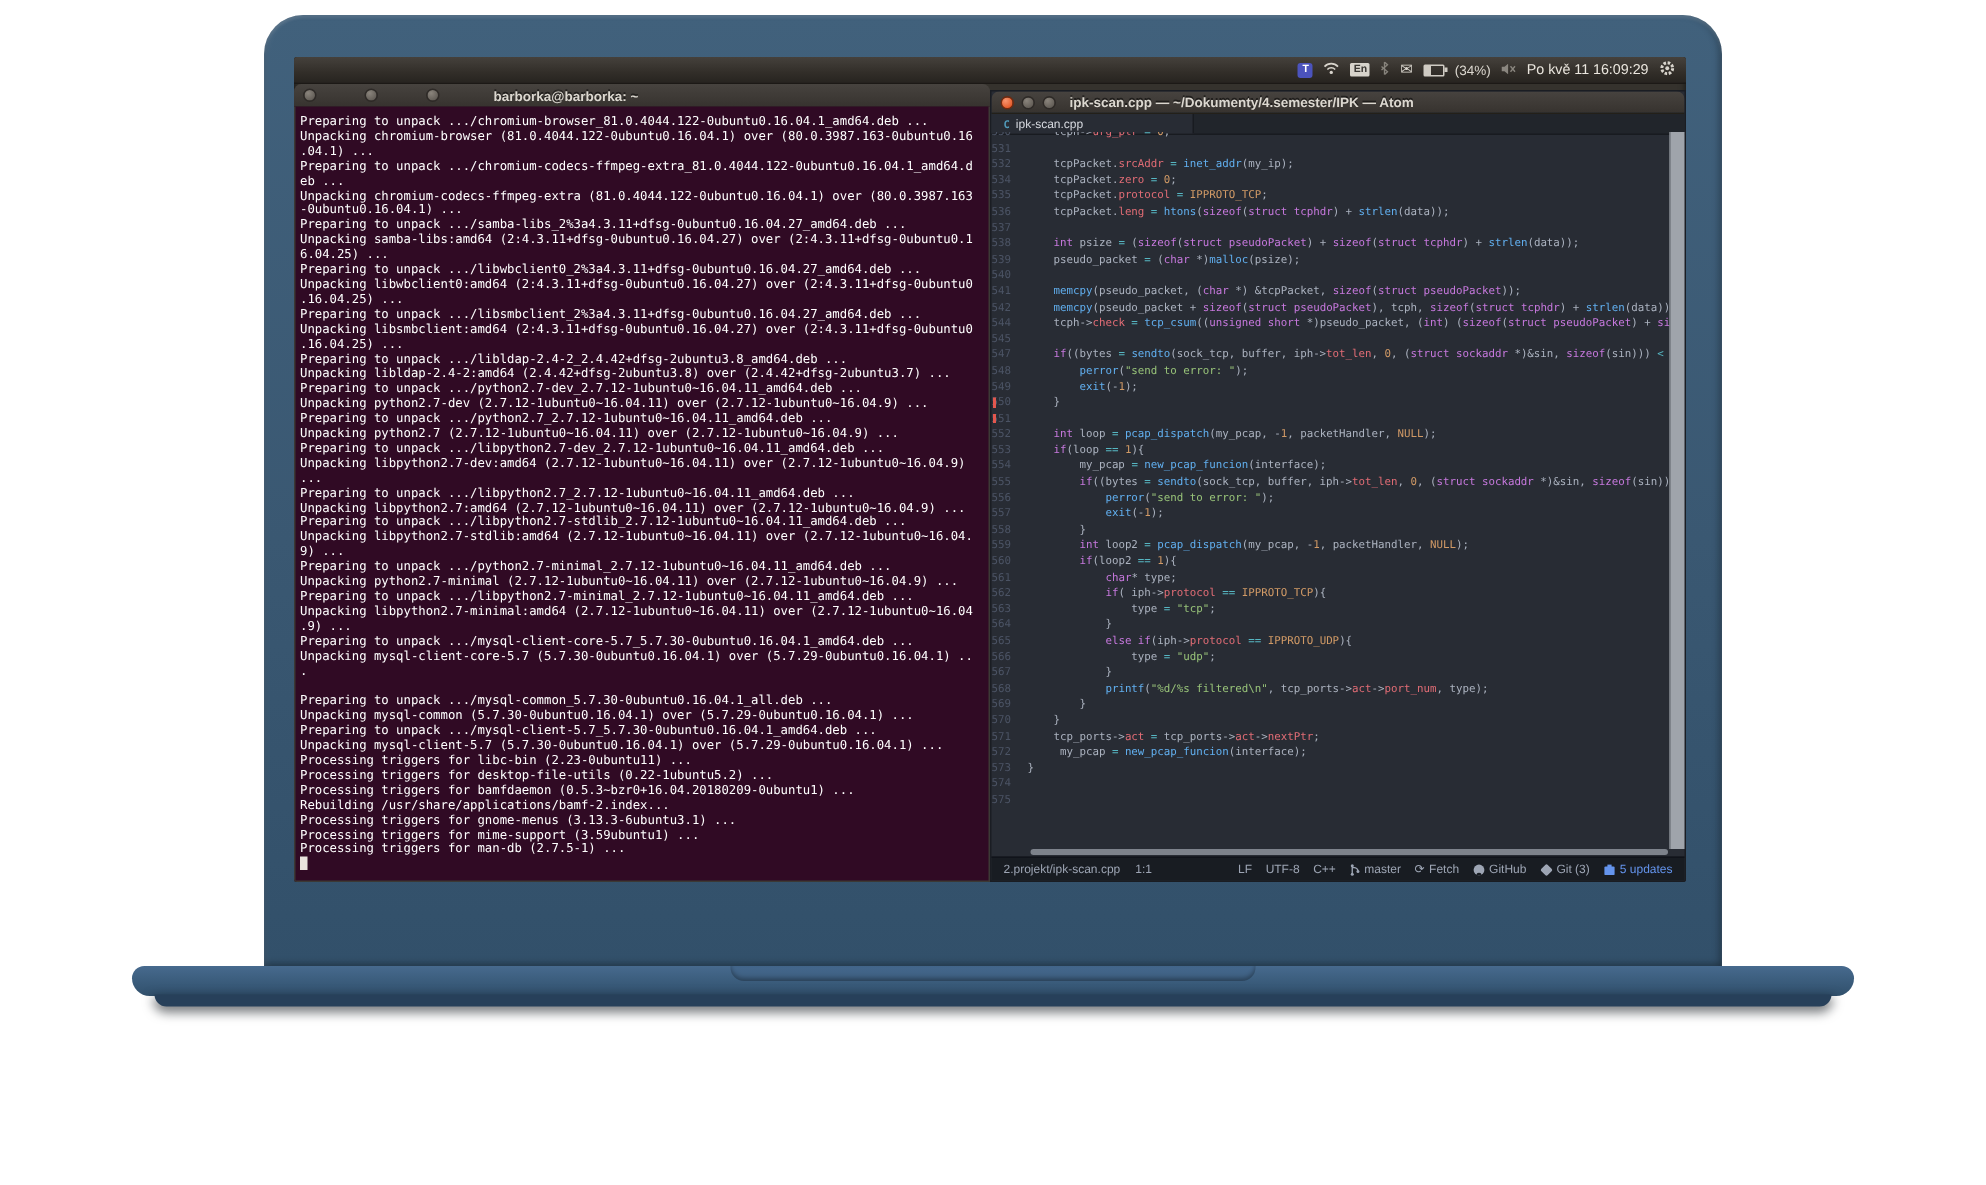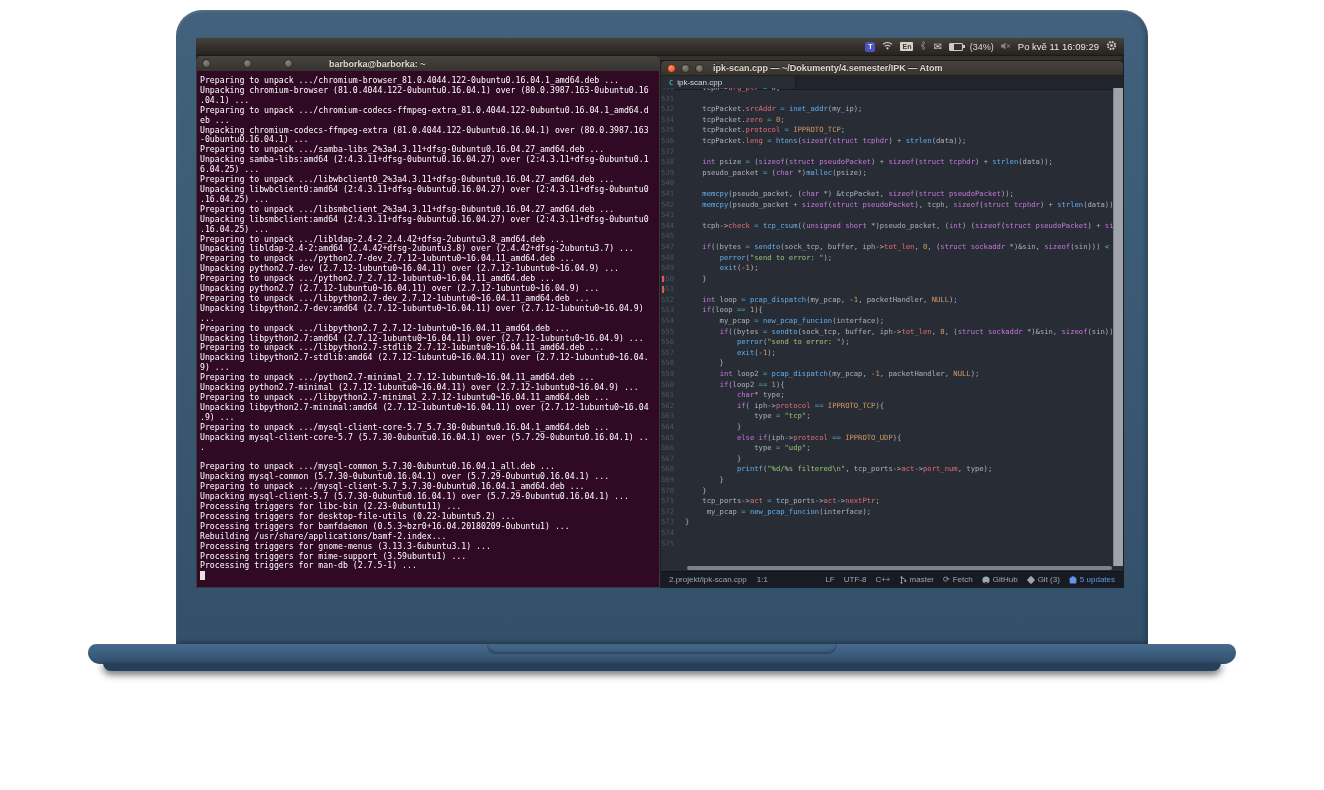--- a/index.html
+++ b/index.html
@@ -164,21 +164,20 @@
           <div class="cl"><span class="g">532</span><span class="code"><span class="t-d">    tcpPacket.</span><span class="t-c">srcAddr</span><span class="t-o"> = </span><span class="t-f">inet_addr</span><span class="t-d">(my_ip);</span></span></div>
           <div class="cl"><span class="g">534</span><span class="code"><span class="t-d">    tcpPacket.</span><span class="t-c">zero</span><span class="t-o"> = </span><span class="t-p">0</span><span class="t-d">;</span></span></div>
           <div class="cl"><span class="g">535</span><span class="code"><span class="t-d">    tcpPacket.</span><span class="t-c">protocol</span><span class="t-o"> = </span><span class="t-p">IPPROTO_TCP</span><span class="t-d">;</span></span></div>
           <div class="cl"><span class="g">536</span><span class="code"><span class="t-d">    tcpPacket.</span><span class="t-c">leng</span><span class="t-o"> = </span><span class="t-f">htons</span><span class="t-d">(</span><span class="t-k">sizeof</span><span class="t-d">(</span><span class="t-k">struct</span><span class="t-d"> </span><span class="t-k">tcphdr</span><span class="t-d">) + </span><span class="t-f">strlen</span><span class="t-d">(data));</span></span></div>
           <div class="cl"><span class="g">537</span><span class="code"><span class="t-d"></span></span></div>
           <div class="cl"><span class="g">538</span><span class="code"><span class="t-d">    </span><span class="t-k">int</span><span class="t-d"> psize </span><span class="t-o">=</span><span class="t-d"> (</span><span class="t-k">sizeof</span><span class="t-d">(</span><span class="t-k">struct</span><span class="t-d"> </span><span class="t-k">pseudoPacket</span><span class="t-d">) + </span><span class="t-k">sizeof</span><span class="t-d">(</span><span class="t-k">struct</span><span class="t-d"> </span><span class="t-k">tcphdr</span><span class="t-d">) + </span><span class="t-f">strlen</span><span class="t-d">(data));</span></span></div>
           <div class="cl"><span class="g">539</span><span class="code"><span class="t-d">    pseudo_packet </span><span class="t-o">=</span><span class="t-d"> (</span><span class="t-k">char</span><span class="t-d"> *)</span><span class="t-f">malloc</span><span class="t-d">(psize);</span></span></div>
           <div class="cl"><span class="g">540</span><span class="code"><span class="t-d"></span></span></div>
           <div class="cl"><span class="g">541</span><span class="code"><span class="t-d">    </span><span class="t-f">memcpy</span><span class="t-d">(pseudo_packet, (</span><span class="t-k">char</span><span class="t-d"> *) &amp;tcpPacket, </span><span class="t-k">sizeof</span><span class="t-d">(</span><span class="t-k">struct</span><span class="t-d"> </span><span class="t-k">pseudoPacket</span><span class="t-d">));</span></span></div>
           <div class="cl"><span class="g">542</span><span class="code"><span class="t-d">    </span><span class="t-f">memcpy</span><span class="t-d">(pseudo_packet + </span><span class="t-k">sizeof</span><span class="t-d">(</span><span class="t-k">struct</span><span class="t-d"> </span><span class="t-k">pseudoPacket</span><span class="t-d">), tcph, </span><span class="t-k">sizeof</span><span class="t-d">(</span><span class="t-k">struct</span><span class="t-d"> </span><span class="t-k">tcphdr</span><span class="t-d">) + </span><span class="t-f">strlen</span><span class="t-d">(data));</span></span></div>
-          <div class="cl"><span class="g">543</span><span class="code"><span class="t-d"></span></span></div>
           <div class="cl"><span class="g">544</span><span class="code"><span class="t-d">    tcph-&gt;</span><span class="t-c">check</span><span class="t-o"> = </span><span class="t-f">tcp_csum</span><span class="t-d">((</span><span class="t-k">unsigned short</span><span class="t-d"> *)pseudo_packet, (</span><span class="t-k">int</span><span class="t-d">) (</span><span class="t-k">sizeof</span><span class="t-d">(</span><span class="t-k">struct</span><span class="t-d"> </span><span class="t-k">pseudoPacket</span><span class="t-d">) + </span><span class="t-k">sizeo</span></span></div>
           <div class="cl"><span class="g">545</span><span class="code"><span class="t-d"></span></span></div>
           <div class="cl"><span class="g">547</span><span class="code"><span class="t-d">    </span><span class="t-k">if</span><span class="t-d">((bytes </span><span class="t-o">=</span><span class="t-d"> </span><span class="t-f">sendto</span><span class="t-d">(sock_tcp, buffer, iph-&gt;</span><span class="t-c">tot_len</span><span class="t-d">, </span><span class="t-p">0</span><span class="t-d">, (</span><span class="t-k">struct</span><span class="t-d"> </span><span class="t-k">sockaddr</span><span class="t-d"> *)&amp;sin, </span><span class="t-k">sizeof</span><span class="t-d">(sin))) </span><span class="t-o">&lt;</span><span class="t-d"> </span><span class="t-p">0</span></span></div>
           <div class="cl"><span class="g">548</span><span class="code"><span class="t-d">        </span><span class="t-f">perror</span><span class="t-d">(</span><span class="t-s">"send to error: "</span><span class="t-d">);</span></span></div>
           <div class="cl"><span class="g">549</span><span class="code"><span class="t-d">        </span><span class="t-f">exit</span><span class="t-d">(-</span><span class="t-p">1</span><span class="t-d">);</span></span></div>
           <div class="cl"><span class="g m">550</span><span class="code"><span class="t-d">    }</span></span></div>
           <div class="cl"><span class="g m">551</span><span class="code"><span class="t-d"></span></span></div>
           <div class="cl"><span class="g">552</span><span class="code"><span class="t-d">    </span><span class="t-k">int</span><span class="t-d"> loop </span><span class="t-o">=</span><span class="t-d"> </span><span class="t-f">pcap_dispatch</span><span class="t-d">(my_pcap, -</span><span class="t-p">1</span><span class="t-d">, packetHandler, </span><span class="t-p">NULL</span><span class="t-d">);</span></span></div>
           <div class="cl"><span class="g">553</span><span class="code"><span class="t-d">    </span><span class="t-k">if</span><span class="t-d">(loop </span><span class="t-o">==</span><span class="t-d"> </span><span class="t-p">1</span><span class="t-d">){</span></span></div>
           <div class="cl"><span class="g">554</span><span class="code"><span class="t-d">        my_pcap </span><span class="t-o">=</span><span class="t-d"> </span><span class="t-f">new_pcap_funcion</span><span class="t-d">(interface);</span></span></div>

